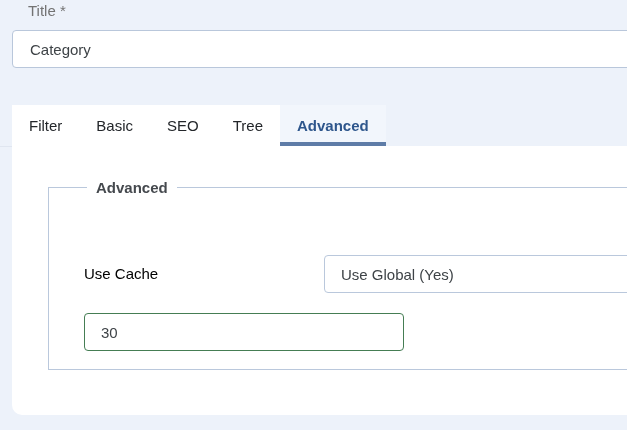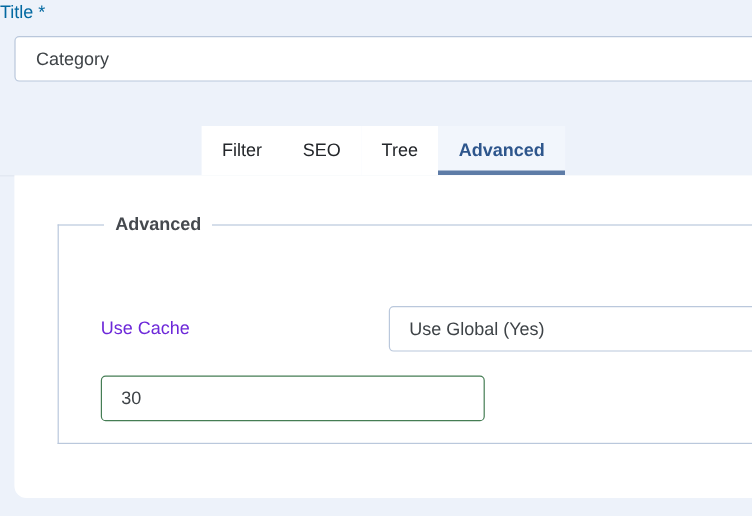--- a/index.html
+++ b/index.html
@@ -6,43 +6,43 @@
   body {
     width: 627px; height: 430px;
     position: relative;
     overflow: hidden;
     background: #edf2fa;
     font-family: "Liberation Sans", sans-serif;
   }
 
   
   .title-label {
-    position: absolute; left: 0; top: 2px;
-    font-size: 15px; color: #0369a1;
+    position: absolute; left: 28px; top: 2px;
+    font-size: 15px; color: #737373;
   }
   .title-input {
     position: absolute; left: 12px; top: 30px;
     width: 640px; height: 38px;
     box-sizing: border-box;
     border: 1px solid #b9c7db; border-radius: 4px;
     padding: 0 17px;
     font-size: 15px; color: #3e4347;
     background: #ffffff;
     font-family: "Liberation Sans", sans-serif;
     outline: none;
   }
 
   
   .tabbar {
     position: absolute; left: 0; top: 105px;
     width: 627px; height: 42px;
     box-sizing: border-box;
     border-bottom: 1px solid #e0e6f0;
   }
-  .tabs { display: flex; margin-left: 12px; height: 41px; justify-content: center; }
+  .tabs { display: flex; margin-left: 12px; height: 41px; }
   .tab {
     border: none; margin: 0;
     background: #ffffff;
     font-size: 15px; color: #23262a;
     padding: 0 17px;
     height: 41px; line-height: 41px;
     cursor: pointer;
     font-family: "Liberation Sans", sans-serif;
   }
   .tab.active {
@@ -75,21 +75,21 @@
 
   .form-row {
     position: absolute; left: 35px;
     display: flex; align-items: center;
     height: 38px;
   }
   .row-cache  { top: 59px; }
   .row-cachetime { top: 117px; }
   .field-label {
     width: 240px; flex: 0 0 240px;
-    font-size: 15px; color: #6d28d9;
+    font-size: 15px; color: #000000;
     line-height: 38px;
   }
   .field-control {
     width: 320px; height: 38px;
     box-sizing: border-box;
     border-radius: 4px;
     padding: 0 16px;
     font-size: 15px; color: #3e4347;
     background: #ffffff;
     font-family: "Liberation Sans", sans-serif;
@@ -102,20 +102,21 @@
 </head>
 <body>
 
 <div class="title-label">Title *</div>
 
 <input class="title-input" type="text" value="Category" style="">
 
 <div class="tabbar">
   <div class="tabs">
     <button class="tab">Filter</button>
+    <button class="tab">Basic</button>
     <button class="tab">SEO</button>
     <button class="tab">Tree</button>
     <button class="tab active">Advanced</button>
   </div>
 </div>
 
 <div class="panel">
   <fieldset class="options-fieldset">
     <legend>Advanced</legend>
 

